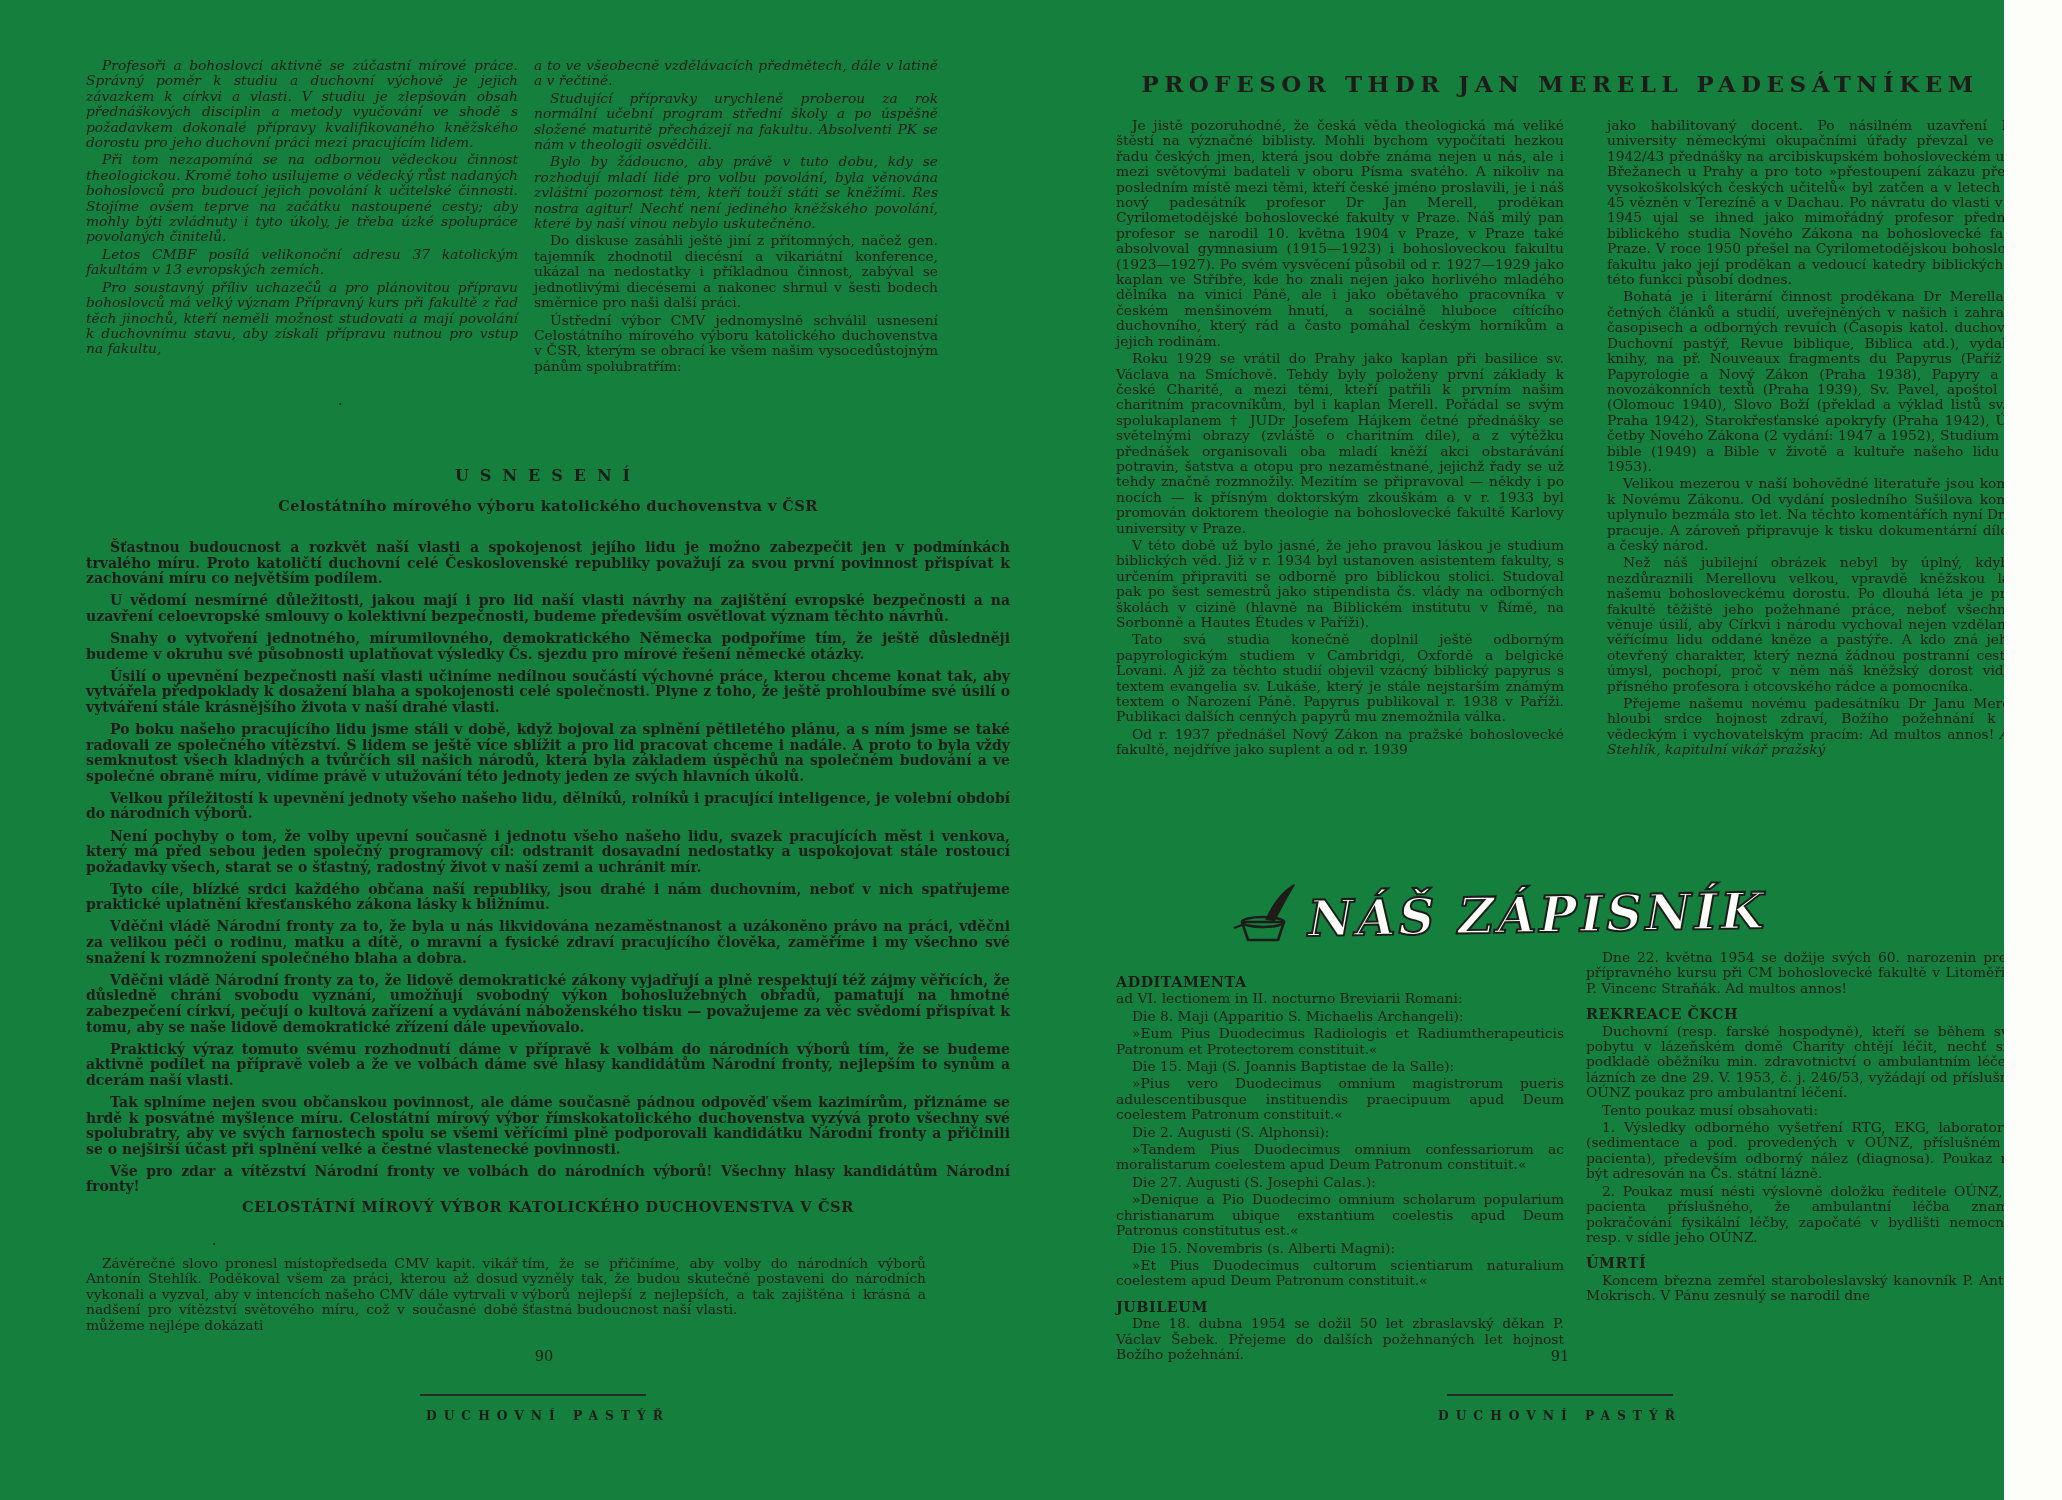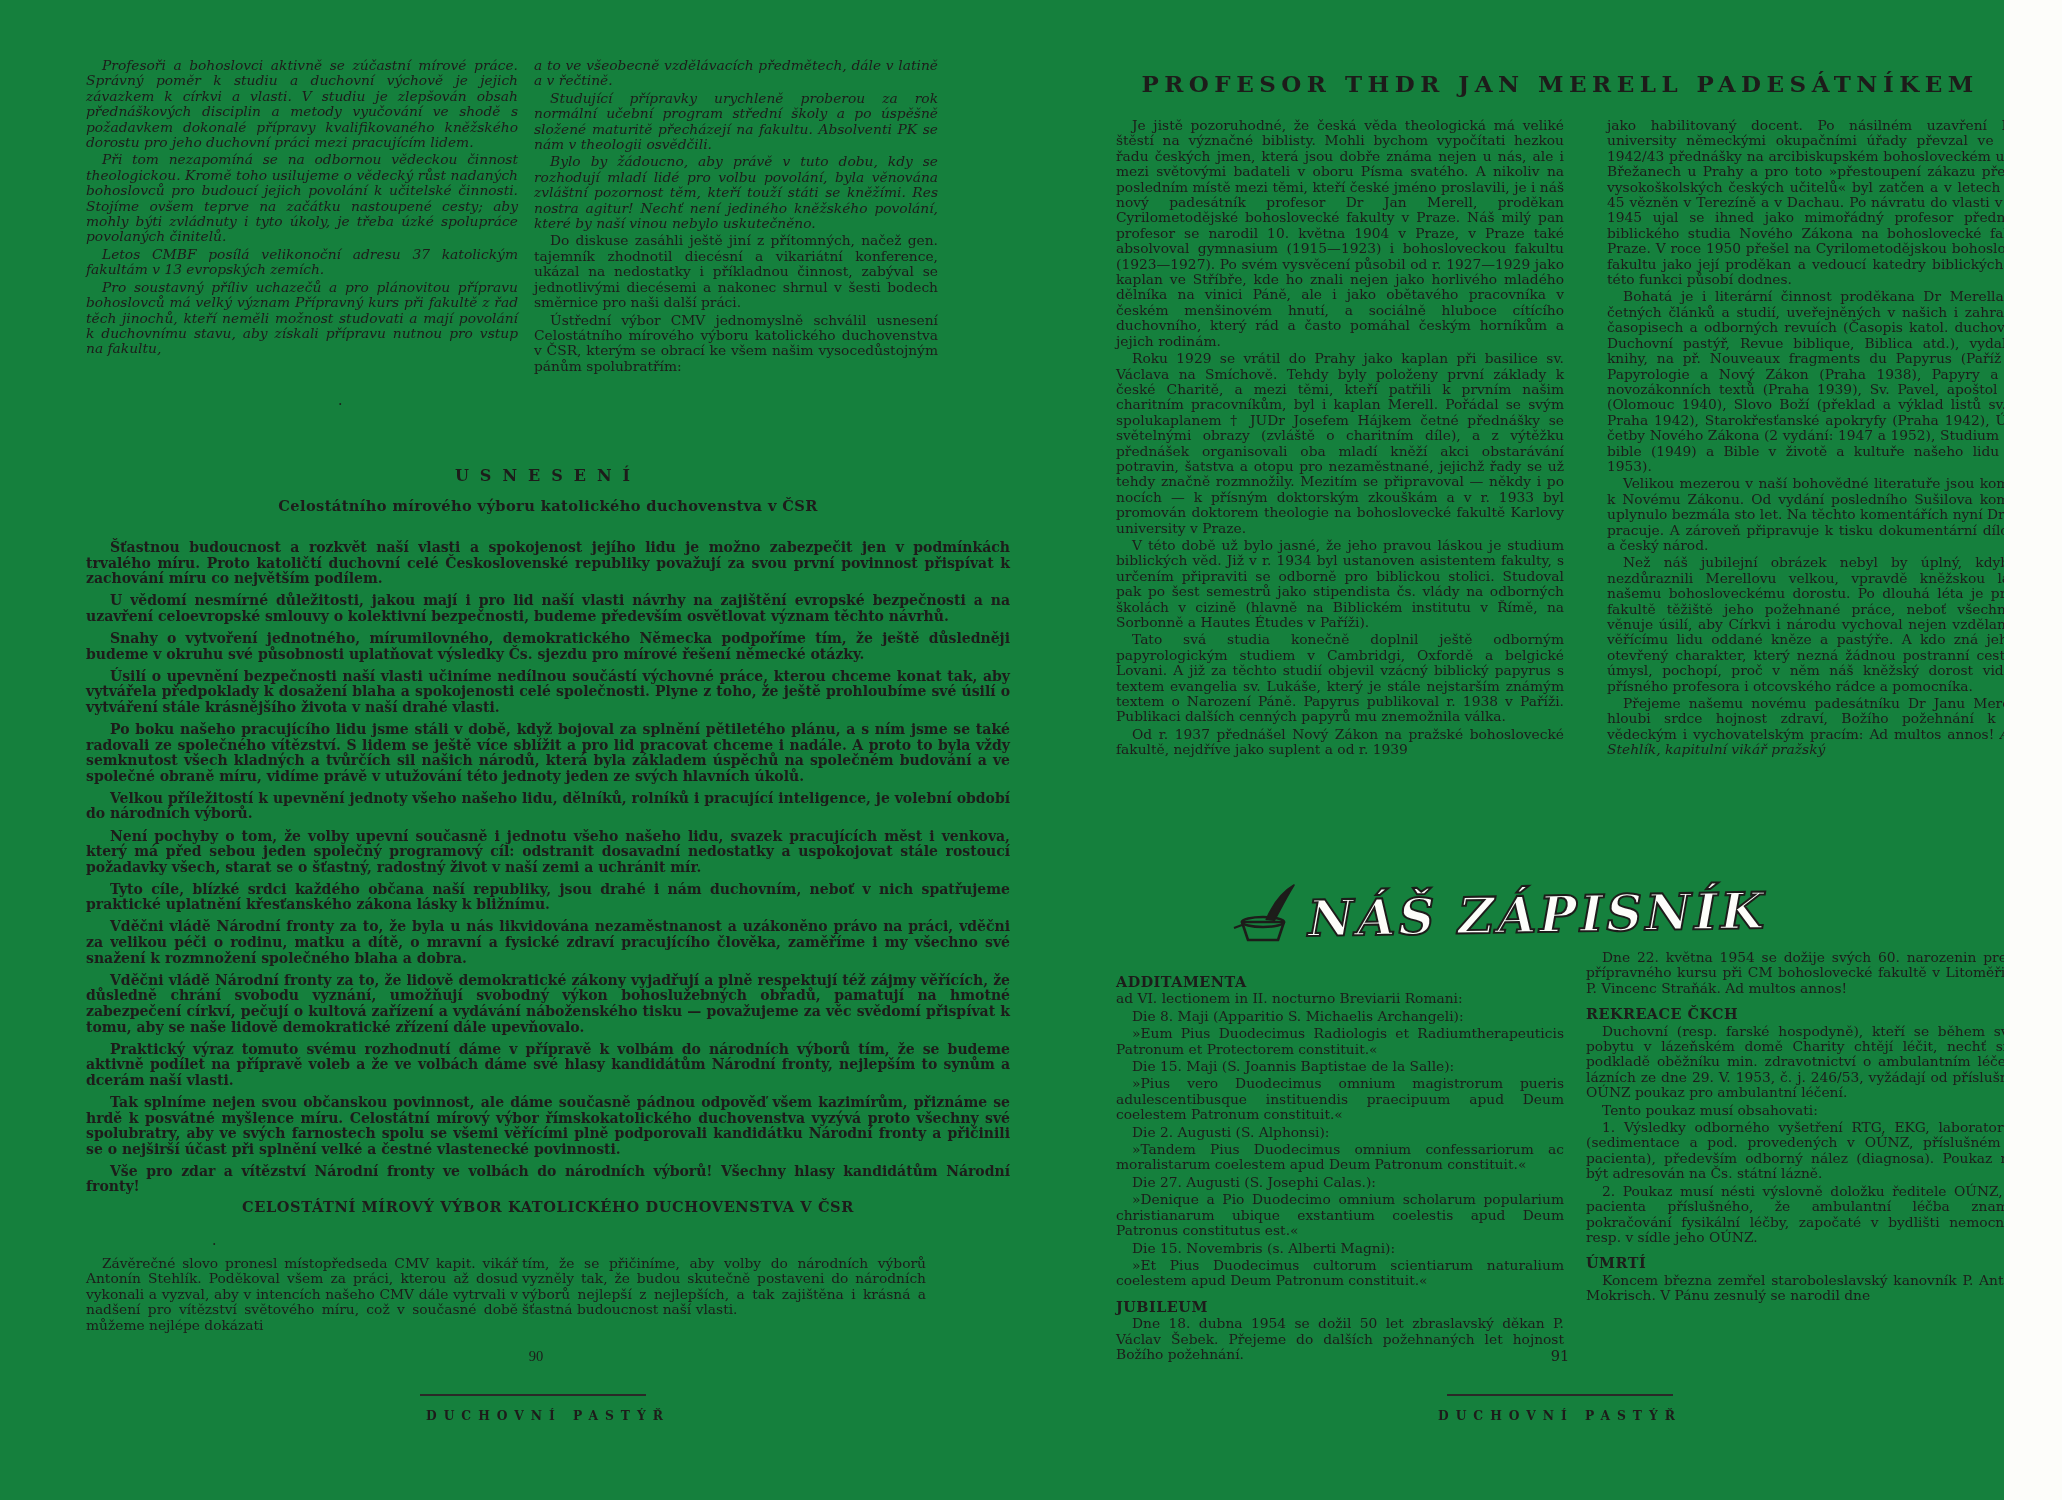--- a/index.html
+++ b/index.html
@@ -73,21 +73,21 @@
 
   <div class="abs sep-dot" style="left:212px;top:1232px;">.</div>
 
   <div class="abs col" style="left:86px;top:1256px;width:432px;">
     <p>Závěrečné slovo pronesl místopředseda CMV kapit. vikář Antonín Stehlík. Poděkoval všem za práci, kterou až dosud vykonali a vyzval, aby v intencích našeho CMV dále vytrvali v nadšení pro vítězství světového míru, což v současné době můžeme nejlépe dokázati</p>
   </div>
   <div class="abs col" style="left:522px;top:1256px;width:404px;">
     <p class="noindent">tím, že se přičiníme, aby volby do národních výborů vyzněly tak, že budou skutečně postaveni do národních výborů nejlepší z nejlepších, a tak zajištěna i krásná a šťastná budoucnost naší vlasti.</p>
   </div>
 
-  <div class="abs pagenum" style="left:74px;top:1348px;width:924px;font-family:Liberation Serif, serif;">90</div>
+  <div class="abs pagenum" style="left:82px;top:1348px;width:924px;">90</div>
   <div class="abs footer-rule" style="left:420px;top:1394px;width:226px;"></div>
   <div class="abs footer-text" style="left:86px;top:1408px;width:924px;">DUCHOVNÍ PASTÝŘ</div>
 
   <div class="abs article-title" style="left:1090px;top:70px;width:940px;">PROFESOR THDR JAN MERELL PADESÁTNÍKEM</div>
 
   <div class="abs col" style="left:1116px;top:118px;width:448px;">
     <p>Je jistě pozoruhodné, že česká věda theologická má veliké štěstí na význačné biblisty. Mohli bychom vypočítati hezkou řadu českých jmen, která jsou dobře známa nejen u nás, ale i mezi světovými badateli v oboru Písma svatého. A nikoliv na posledním místě mezi těmi, kteří české jméno proslavili, je i náš nový padesátník profesor Dr Jan Merell, proděkan Cyrilometodějské bohoslovecké fakulty v Praze. Náš milý pan profesor se narodil 10. května 1904 v Praze, v Praze také absolvoval gymnasium (1915—1923) i bohosloveckou fakultu (1923—1927). Po svém vysvěcení působil od r. 1927—1929 jako kaplan ve Stříbře, kde ho znali nejen jako horlivého mladého dělníka na vinici Páně, ale i jako obětavého pracovníka v českém menšinovém hnutí, a sociálně hluboce cítícího duchovního, který rád a často pomáhal českým horníkům a jejich rodinám.</p>
     <p>Roku 1929 se vrátil do Prahy jako kaplan při basilice sv. Václava na Smíchově. Tehdy byly položeny první základy k české Charitě, a mezi těmi, kteří patřili k prvním našim charitním pracovníkům, byl i kaplan Merell. Pořádal se svým spolukaplanem † JUDr Josefem Hájkem četné přednášky se světelnými obrazy (zvláště o charitním díle), a z výtěžku přednášek organisovali oba mladí kněží akci obstarávání potravin, šatstva a otopu pro nezaměstnané, jejichž řady se už tehdy značně rozmnožily. Mezitím se připravoval — někdy i po nocích — k přísným doktorským zkouškám a v r. 1933 byl promován doktorem theologie na bohoslovecké fakultě Karlovy university v Praze.</p>
     <p>V této době už bylo jasné, že jeho pravou láskou je studium biblických věd. Již v r. 1934 byl ustanoven asistentem fakulty, s určením připraviti se odborně pro biblickou stolici. Studoval pak po šest semestrů jako stipendista čs. vlády na odborných školách v cizině (hlavně na Biblickém institutu v Římě, na Sorbonně a Hautes Études v Paříži).</p>
     <p>Tato svá studia konečně doplnil ještě odborným papyrologickým studiem v Cambridgi, Oxfordě a belgické Lovani. A již za těchto studií objevil vzácný biblický papyrus s textem evangelia sv. Lukáše, který je stále nejstarším známým textem o Narození Páně. Papyrus publikoval r. 1938 v Paříži. Publikaci dalších cenných papyrů mu znemožnila válka.</p>

